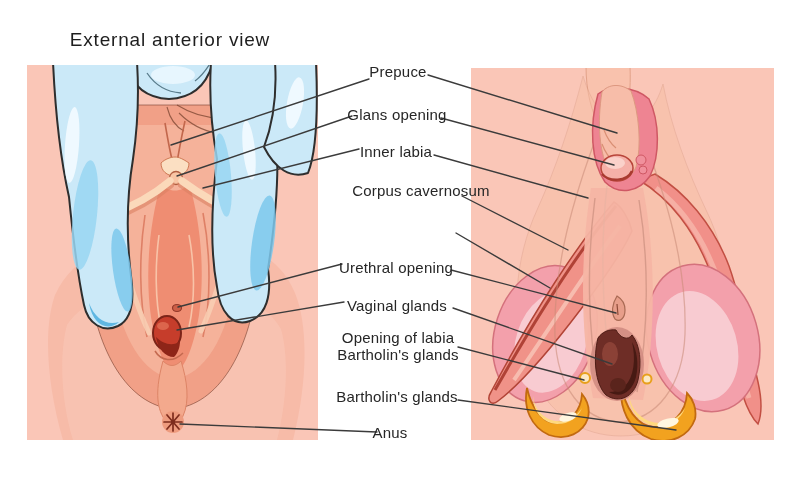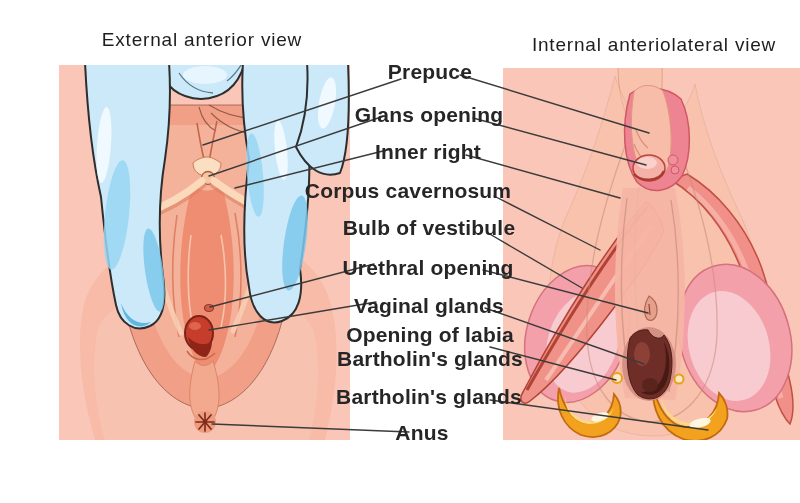--- a/index.html
+++ b/index.html
@@ -1,39 +1,38 @@
 <!DOCTYPE html>
 <html><head>
 <meta charset="utf-8">
 <style>
   html,body{margin:0;padding:0;}
   body{
     width:800px;height:503px;position:relative;background:#ffffff;
     font-family:"Liberation Sans",sans-serif;overflow:hidden;
   }
-  .canvas{position:absolute;inset:0;margin-left:32px;}
+  .canvas{position:absolute;inset:0;}
   .title{
     position:absolute;font-size:19px;color:#1e1e1e;letter-spacing:.8px;
     white-space:nowrap;transform:translateX(-50%);font-weight:500;
   }
   .lbl{
-    position:absolute;font-size:21px;color:#262626;letter-spacing:.2px;
+    position:absolute;font-size:15px;color:#262626;letter-spacing:.2px;
     white-space:pre-line;text-align:center;transform:translate(-50%,-50%);
-    line-height:1.12;font-weight:700;
+    line-height:1.12;font-weight:400;
   }
   svg.panel{position:absolute;display:block;}
   #leader-lines{position:absolute;left:0;top:0;pointer-events:none;}
 </style>
 </head>
 <body>
 
 <div class="canvas">
 
   <div class="title" style="left:170px;top:29px">External anterior view</div>
-  <div class="title" style="left:622px;top:34px">Internal anteriolateral view</div>
 
   <svg class="panel" style="left:27px;top:65px" width="291" height="375" viewBox="0 0 291 375">
     <rect x="0" y="0" width="291" height="375" fill="#fac6b7"></rect>
 
     <g>
       <path d="M28,230 C44,196 74,180 98,186 L196,186 C224,178 254,194 268,228 C282,262 280,320 266,375 L36,375 C20,320 16,264 28,230 Z" fill="#f7bba8"></path>
       <path d="M40,260 C56,236 84,228 104,236 L188,236 C212,228 240,240 254,264 C262,292 260,336 250,375 L46,375 C34,336 32,290 40,260 Z" fill="#fac8b8" opacity=".55"></path>
     </g>
 
     <g>
@@ -213,23 +212,22 @@
       <line x1="344" y1="302" x2="177" y2="330"></line>
       <line x1="453" y1="308" x2="612" y2="364"></line>
       <line x1="458" y1="347" x2="584" y2="380"></line>
       <line x1="458" y1="400" x2="676" y2="430"></line>
       <line x1="377" y1="432" x2="180" y2="424"></line>
     </g>
   </svg>
 
   <div class="lbl" style="left:398px;top:72px">Prepuce</div>
   <div class="lbl" style="left:397px;top:115px">Glans opening</div>
-  <div class="lbl" style="left:396px;top:152px">Inner right</div>
-  <div class="lbl" style="left:376px;top:191px">Corpus cavernosum</div>
-  <div class="lbl" style="left:397px;top:228px">Bulb of vestibule</div>
+  <div class="lbl" style="left:396px;top:152px">Inner labia</div>
+  <div class="lbl" style="left:421px;top:191px">Corpus cavernosum</div>
   <div class="lbl" style="left:396px;top:268px">Urethral opening</div>
   <div class="lbl" style="left:397px;top:306px">Vaginal glands</div>
   <div class="lbl" style="left:398px;top:347px">Opening of labia
 Bartholin's glands</div>
   <div class="lbl" style="left:397px;top:397px">Bartholin's glands</div>
   <div class="lbl" style="left:390px;top:433px">Anus</div>
 
 </div>
 
 </body></html>

